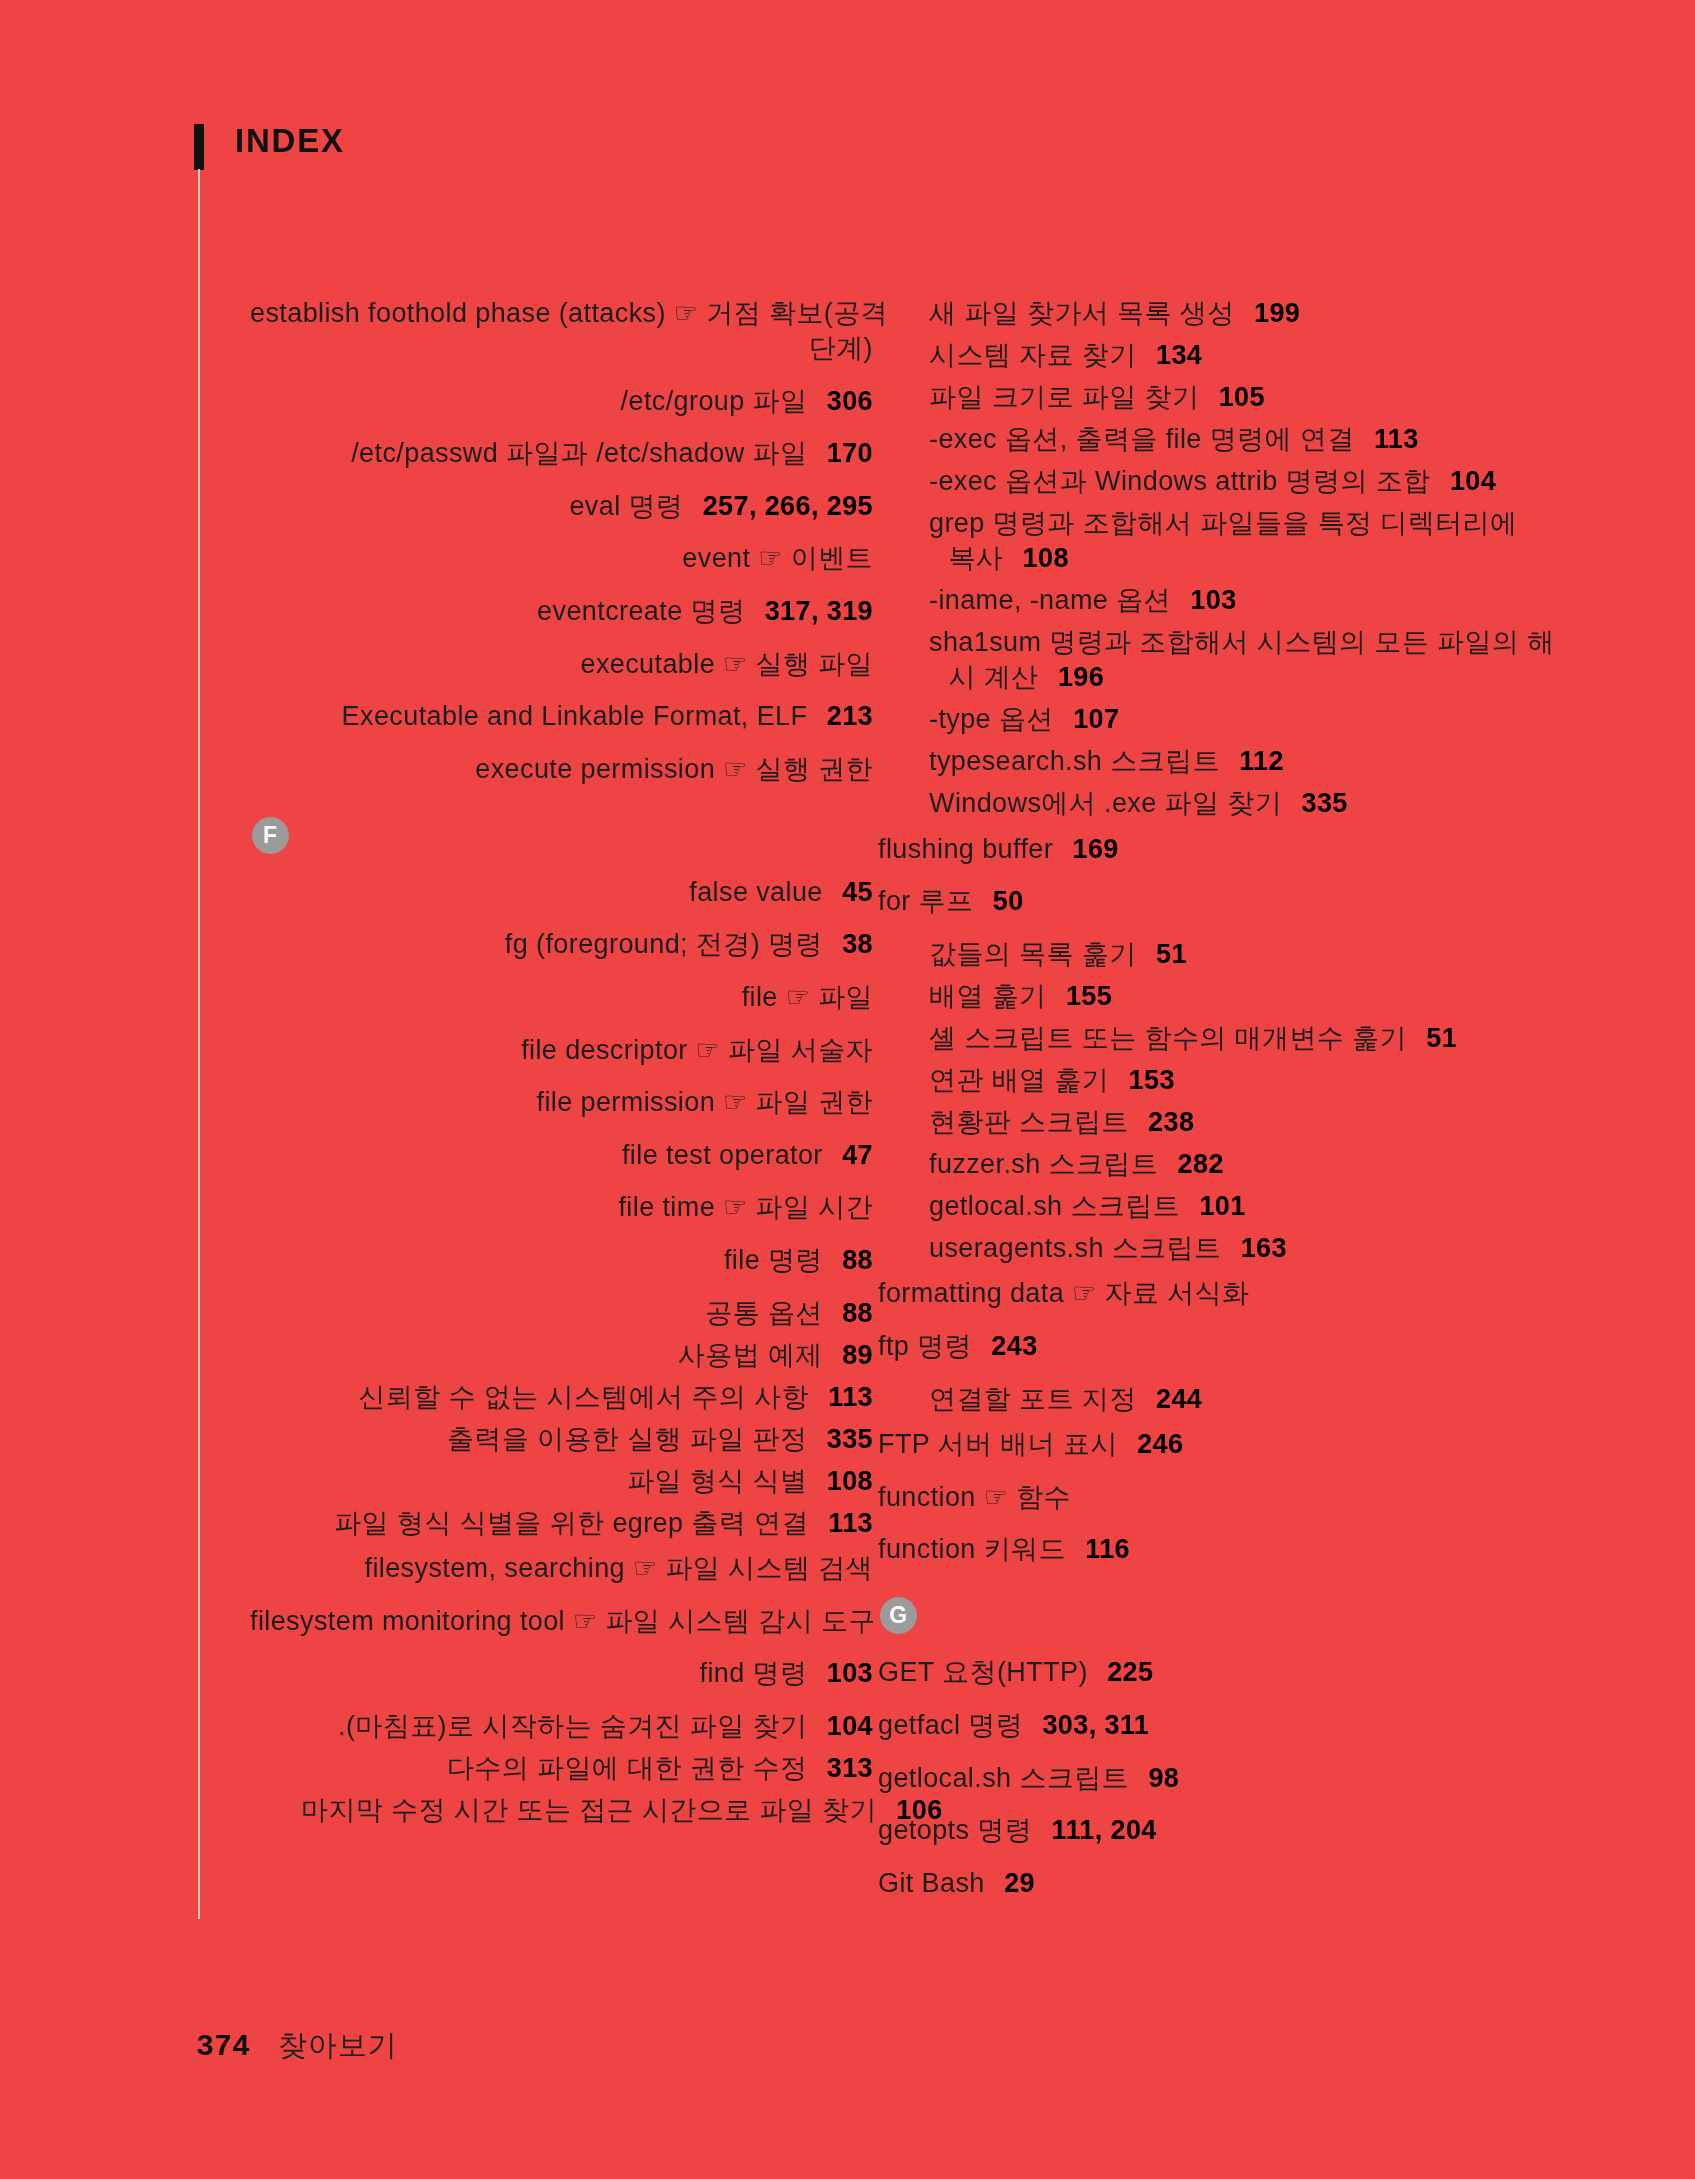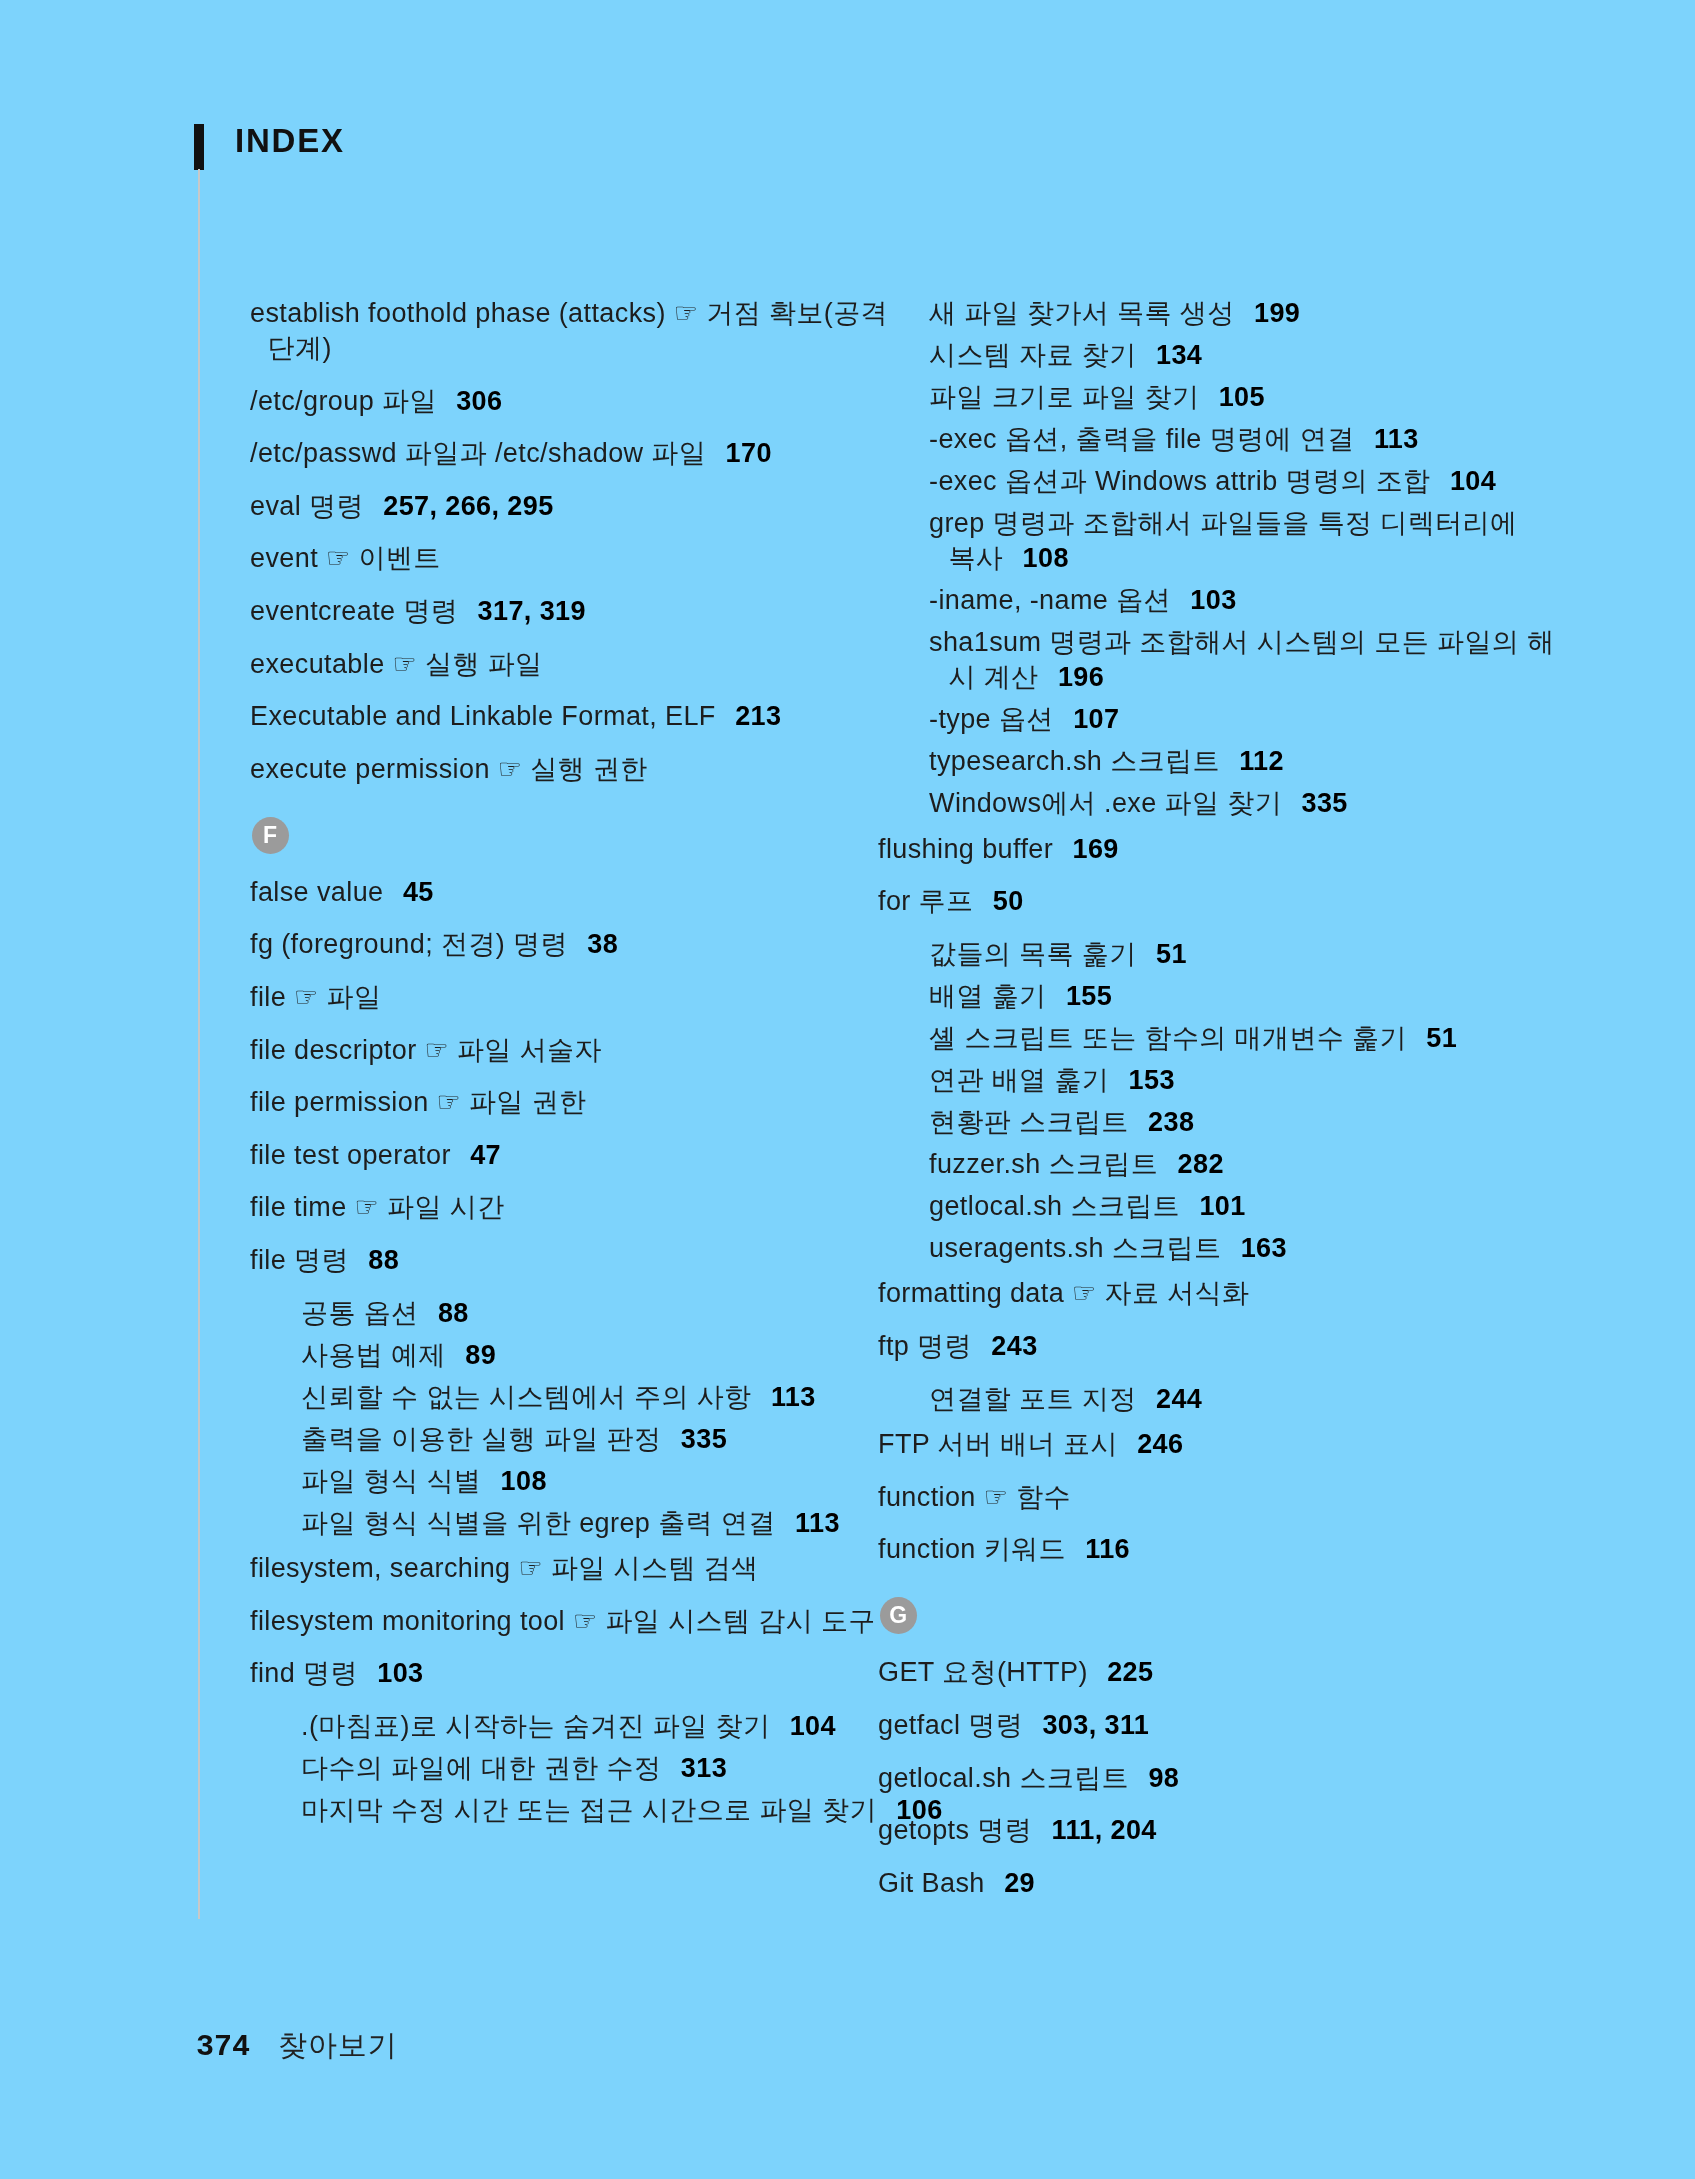--- a/index.html
+++ b/index.html
@@ -1,40 +1,40 @@
 <!DOCTYPE html>
 <html style="font-size:14px"><head>
 <meta charset="utf-8">
 <style>
   html,body{margin:0;padding:0;background:#e8e8e8;}
   .page{
     position:relative;
     width:1696px;height:2179px;
-    background:#7dd3fc;
+    background:#ef4444;
     font-family:"Liberation Sans","DejaVu Sans",sans-serif;
     color:#1d1d1d;
     overflow:hidden;
   }
   .index-bar{
     position:absolute;left:194px;top:124px;
     width:9.7px;height:46px;background:#111;
   }
   .page-rule{
     position:absolute;left:198px;top:169px;
     width:1.8px;height:1750px;background:#c8c8c8;
   }
   .page-title{
     position:absolute;left:235px;top:122px;
     font-size:33px;font-weight:700;letter-spacing:1.8px;color:#111;
   }
   .col{
     position:absolute;top:296px;
     font-size:27px;line-height:35px;letter-spacing:0.4px;
   }
-  .col-left{left:250px;width:623px;}
+  .col-left{left:250px;width:623px;text-align:right;}
   .col-right{left:878px;width:684px;}
   .entry{margin:0 0 17.6px 0;}
   .entry.lvl1{margin-left:51px;margin-bottom:7px;}
   .entry.lvl1 + .entry.lvl0{margin-top:10.6px;}
   .line{white-space:nowrap;}
   .entry.lvl0 .line.cont{padding-left:17.6px;}
   .entry.lvl1 .line.cont{padding-left:19.4px;}
   .pg{font-weight:700;margin-left:19.4px;color:#000;}
   .section-badge{
     width:37px;height:37px;border-radius:50%;

